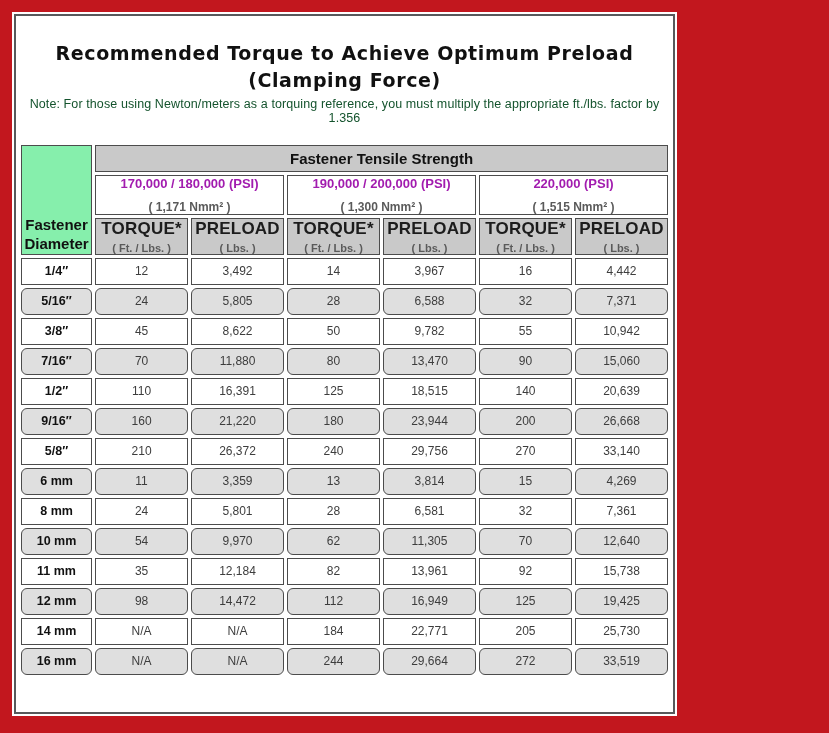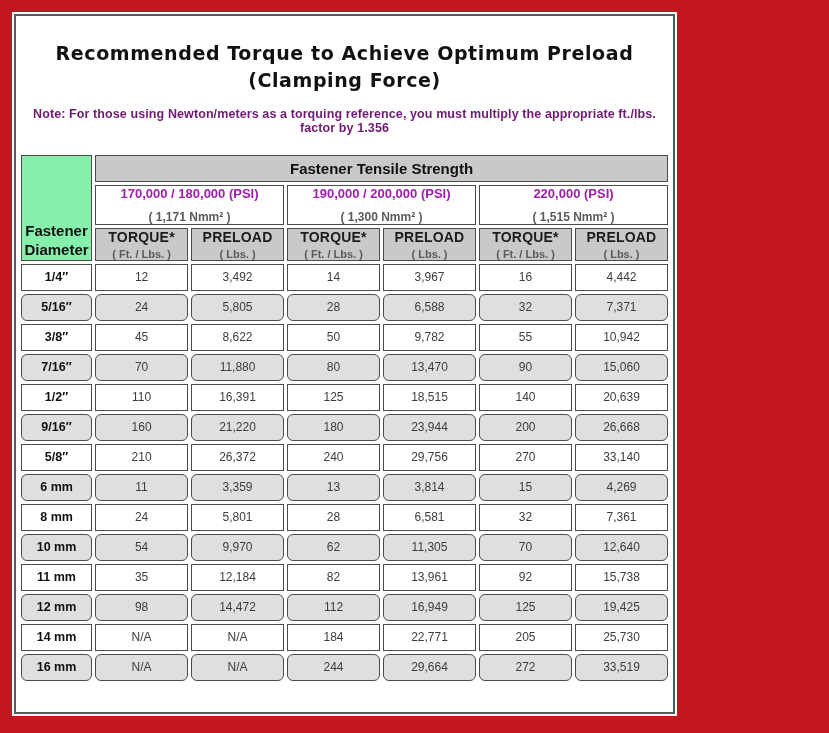--- a/index.html
+++ b/index.html
@@ -27,25 +27,24 @@
     font-family: "DejaVu Sans", sans-serif;
     font-weight: bold;
     font-size: 19px;
     letter-spacing: 0.6px;
     color: #111;
     line-height: 1.42;
     margin: 0;
   }
   .title-line sup { font-size: 11px; }
   .note-line {
-    margin: 13px 0 0 0;
+    margin: 3px 0 0 0;
     font-size: 12.5px;
-    color: #701a75;
+    color: #14532d;
     letter-spacing: 0.1px;
-    font-weight: bold;
   }
   
   table.torque {
     width: calc(100% - 4px);
     margin: 17px 2px 0 2px;
     border-collapse: separate;
     border-spacing: 3px;
     table-layout: fixed;
   }
   table.torque th, table.torque td {
@@ -67,21 +66,21 @@
   .group-cell {
     font-size: 15px;
     font-weight: bold;
     color: #111;
     height: 27px;
   }
   .psi-cell { background: #ffffff; padding: 9px 0 9px 0; }
   .psi-cell .psi { font-size: 13px; font-weight: bold; color: #a21caf; }
   .psi-cell .nmm { font-size: 12px; color: #5a5a5a; margin-top: 9px; }
   .tp-cell { padding: 7px 0 8px 0; }
-  .tp-cell .tp-label { font-size: 14px; font-weight: bold; color: #1c1c1c; letter-spacing: 0.2px; }
+  .tp-cell .tp-label { font-size: 17px; font-weight: bold; color: #1c1c1c; letter-spacing: 0.2px; }
   .tp-cell .tp-unit { font-size: 11px; color: #5a5a5a; margin-top: 3px; }
   tbody th.diam {
     font-size: 12.5px;
     font-weight: bold;
     color: #111;
     padding: 5.5px 0;
   }
   tbody td.val {
     font-size: 12px;
     color: #3d3d3d;

